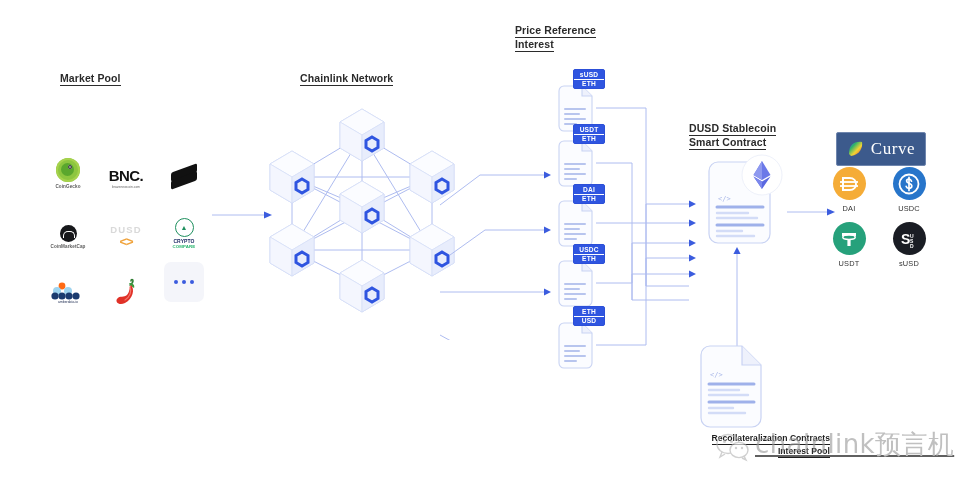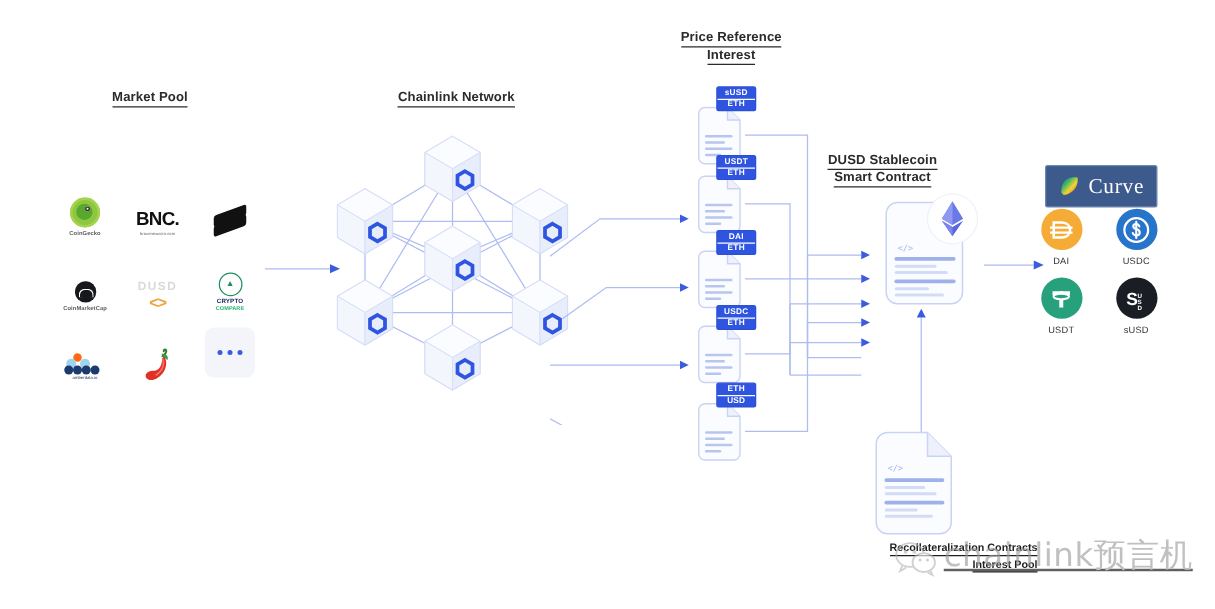--- a/index.html
+++ b/index.html
@@ -12,21 +12,21 @@
   }
   #stage{position:relative;width:972px;height:487px;}
   .abs{position:absolute;}
 
   
   .heading{
     position:absolute;
     font-size:10.5px;
     font-weight:bold;
     color:#2b2b2b;
-    text-align:center;
+    text-align:left;
     line-height:13px;
     letter-spacing:.1px;
   }
   .heading span{border-bottom:1px solid #2b2b2b; display:inline-block; padding-bottom:0px;}
 
   
   .logo-cell{position:absolute;width:56px;height:54px;display:flex;flex-direction:column;
              align-items:center;justify-content:flex-end;}
   .logo-cap{font-size:4.6px;color:#5b5b5b;margin-top:2px;font-weight:bold;letter-spacing:.1px;
             white-space:nowrap;}
@@ -120,21 +120,21 @@
 
   <div class="heading" style="left:300px;top:72px;width:130px;">
     <span>Chainlink Network</span>
   </div>
 
   <div class="heading" style="left:515px;top:24px;width:140px;">
     <span>Price Reference</span><br>
     <span>Interest</span>
   </div>
 
-  <div class="heading" style="left:636px;top:122px;width:140px;">
+  <div class="heading" style="left:689px;top:122px;width:140px;">
     <span>DUSD Stablecoin</span><br>
     <span>Smart Contract</span>
   </div>
 
   <div class="logo-cell" style="left:40px;top:135px;">
     <div class="cg"></div>
     <div class="logo-cap">CoinGecko</div>
   </div>
 
   <div class="logo-cell" style="left:98px;top:135px;">

